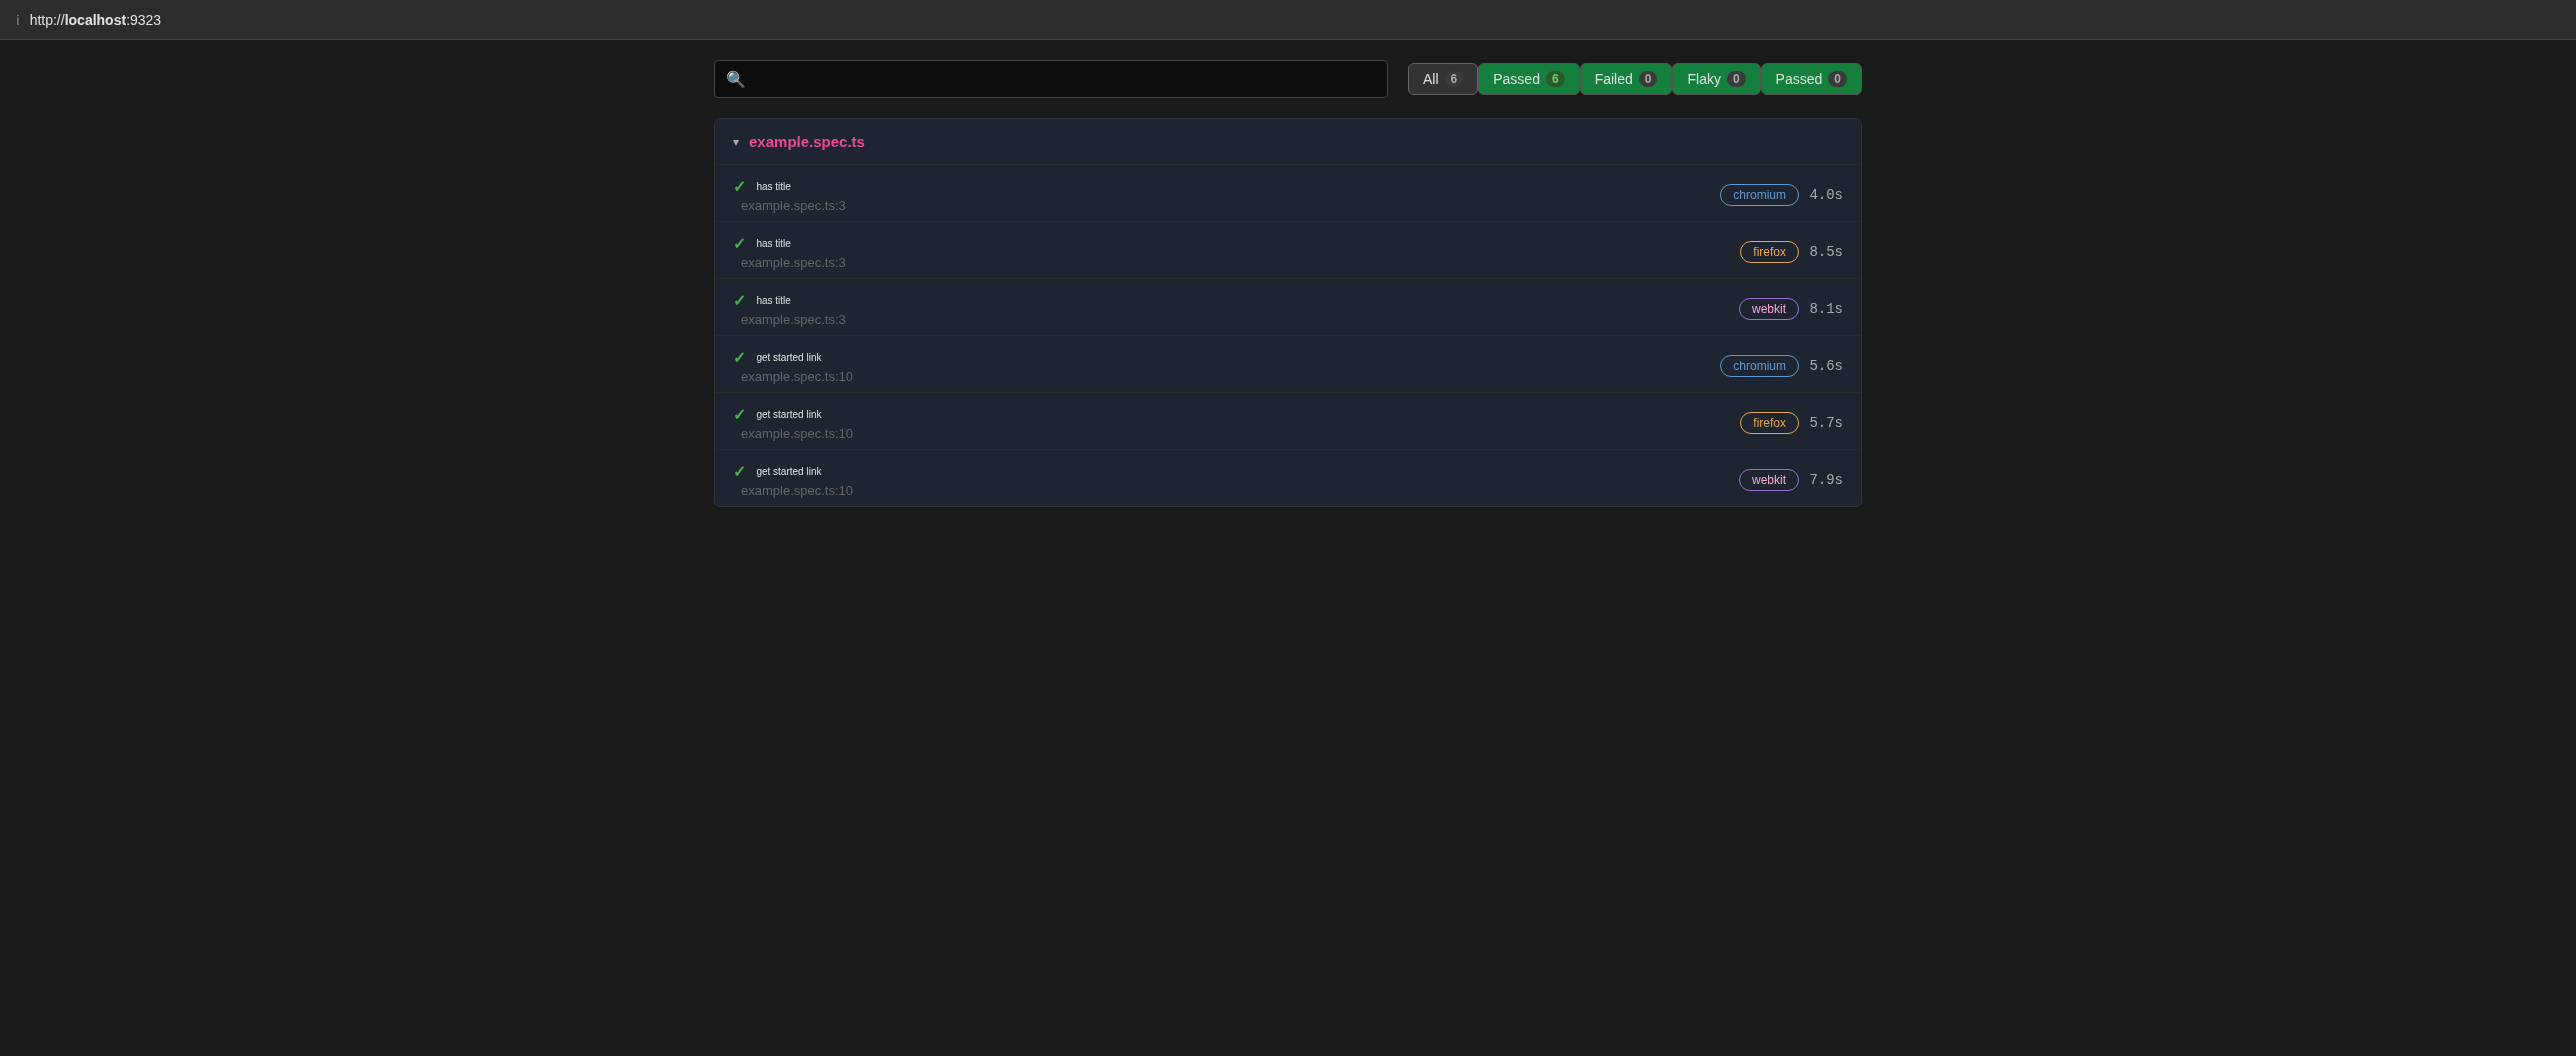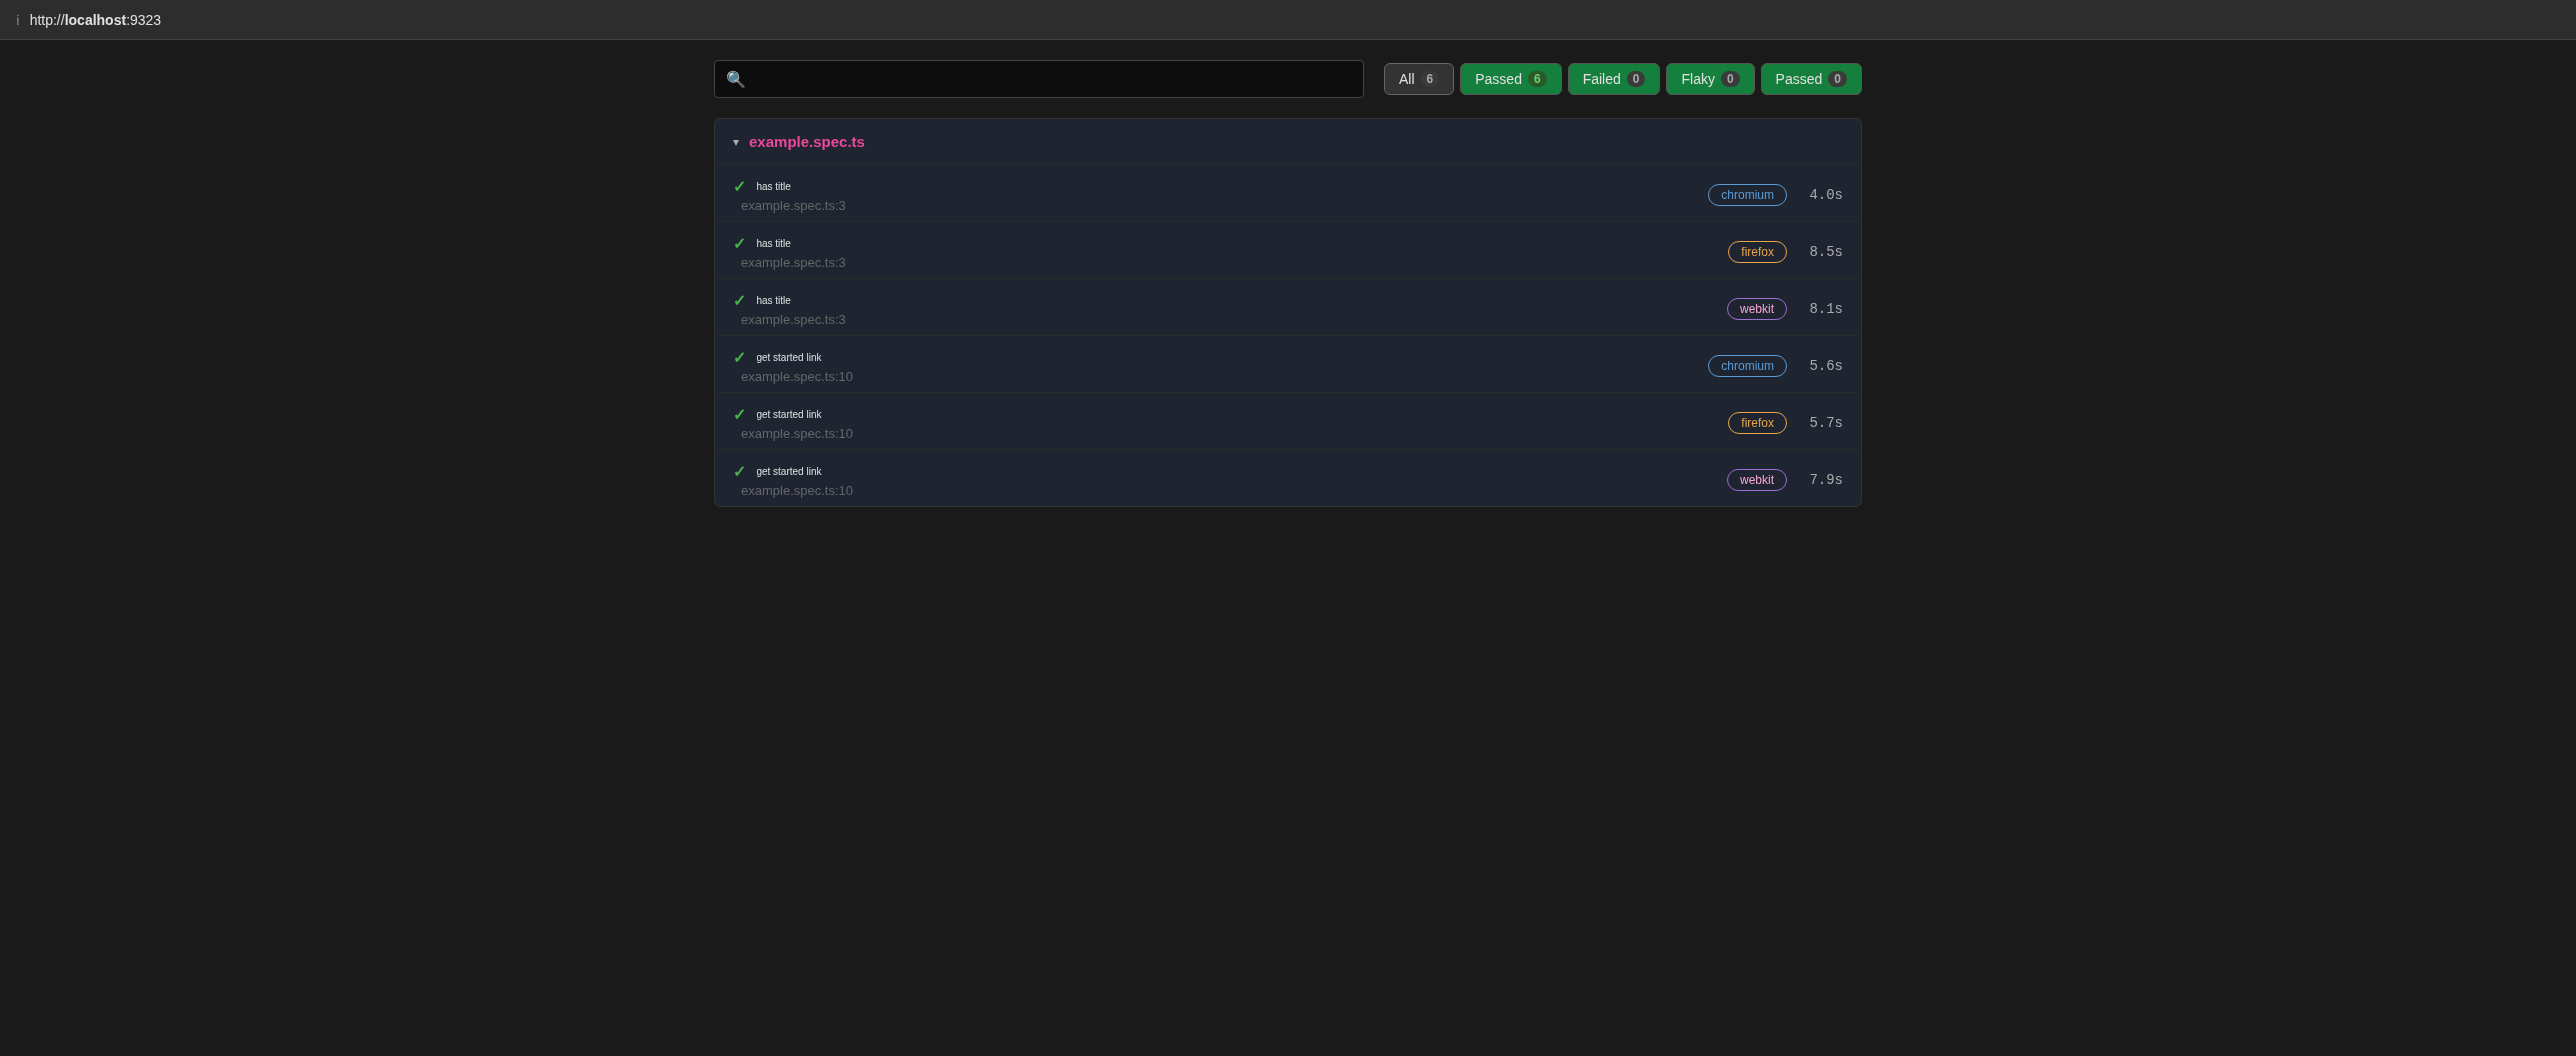--- a/index.html
+++ b/index.html
@@ -77,21 +77,20 @@
       border: 1px solid #444;
       border-radius: 4px;
       padding: 10px 14px 10px 38px;
       color: #e0e0e0;
       font-size: 14px;
       outline: none;
     }
 
     .filter-buttons {
       display: flex;
-      gap: 6px;
       align-items: center;
     }
 
     .filter-btn {
       background-color: #15803d;
       border: 1px solid #555;
       border-radius: 6px;
       color: #e0e0e0;
       padding: 7px 14px;
       font-size: 14px;
@@ -201,21 +200,21 @@
 
     .test-location {
       font-size: 13px;
       color: #666;
       margin-left: 8px;
     }
 
     .test-right {
       display: flex;
       align-items: center;
-      gap: 16px;
+      gap: 4px;
     }
 
     .browser-badge {
       padding: 3px 12px;
       border-radius: 20px;
       font-size: 12px;
       font-weight: 500;
       border: 1.5px solid;
     }
 

